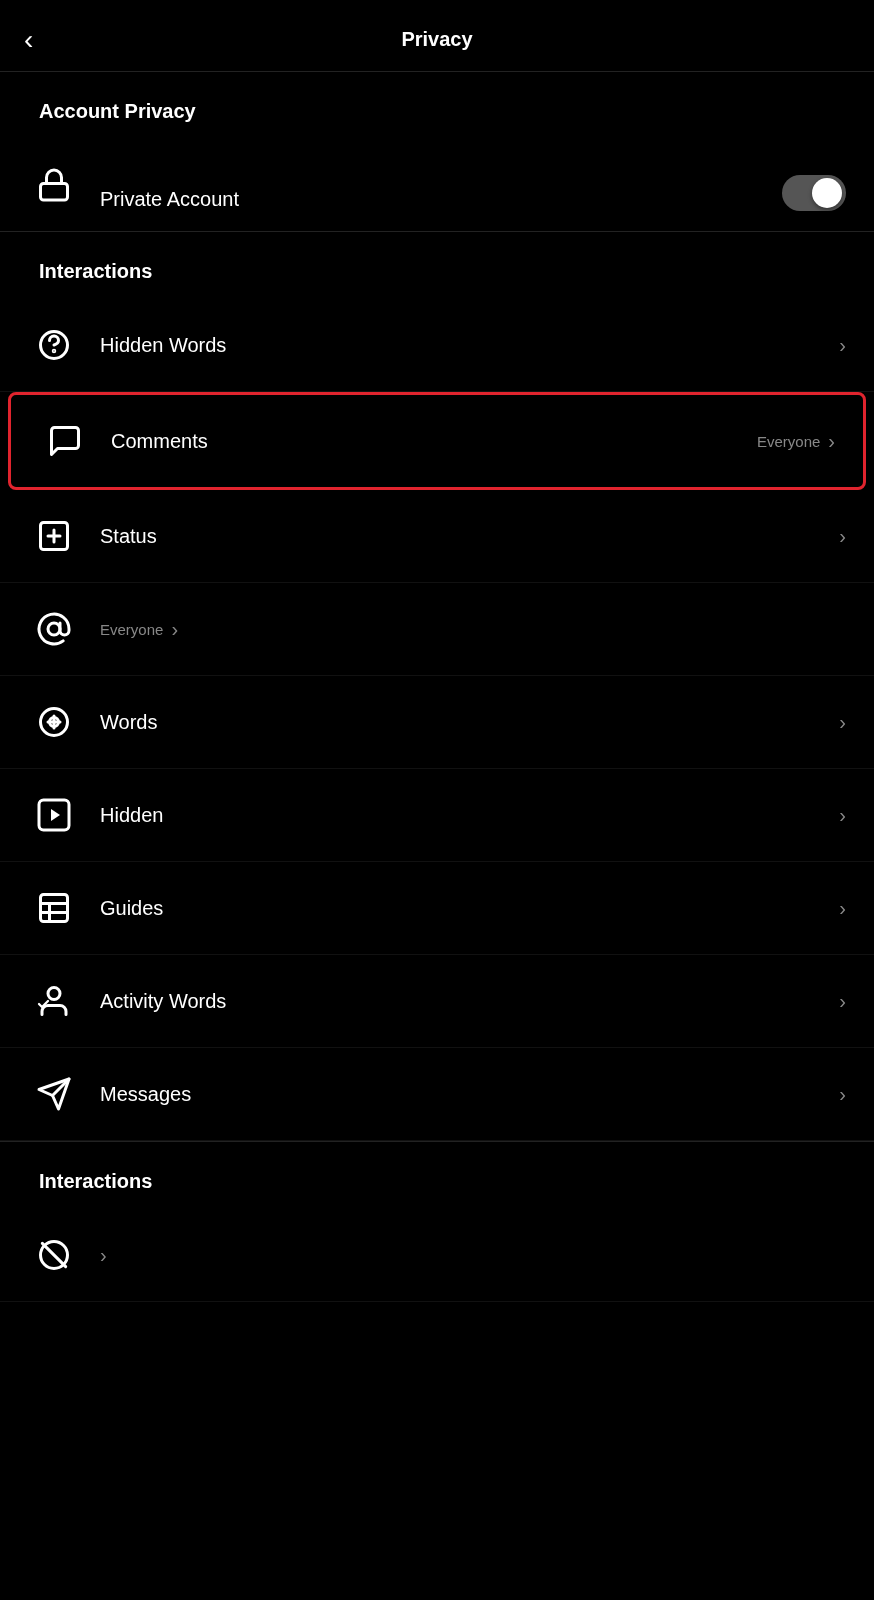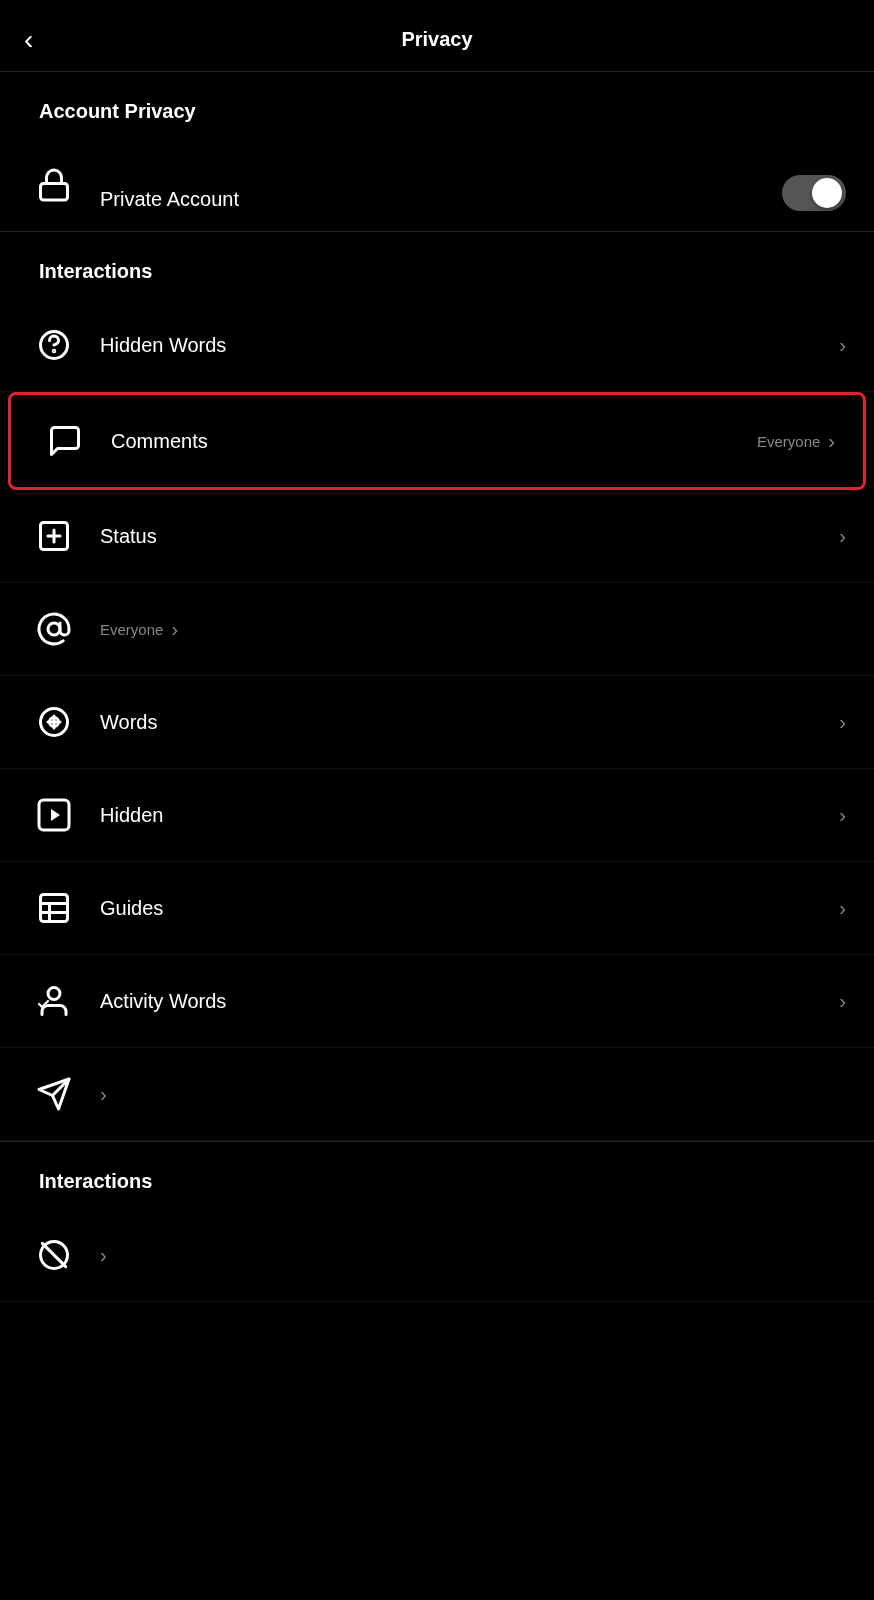--- a/index.html
+++ b/index.html
@@ -261,20 +261,21 @@
     <span class="row-chevron">›</span>
   </div>
 
   <div class="row">
     <div class="row-icon">
       <svg viewBox="0 0 24 24">
         <line x1="22" y1="2" x2="11" y2="13"></line>
         <polygon points="22,2 15,22 11,13 2,9"></polygon>
       </svg>
     </div>
+    <span class="row-label">Messages</span>
     <span class="row-chevron">›</span>
   </div>
 
   <div class="divider"></div>
 </div>
 
 <div>
   <div class="section-label">Interactions</div>
 
   <div class="row">

